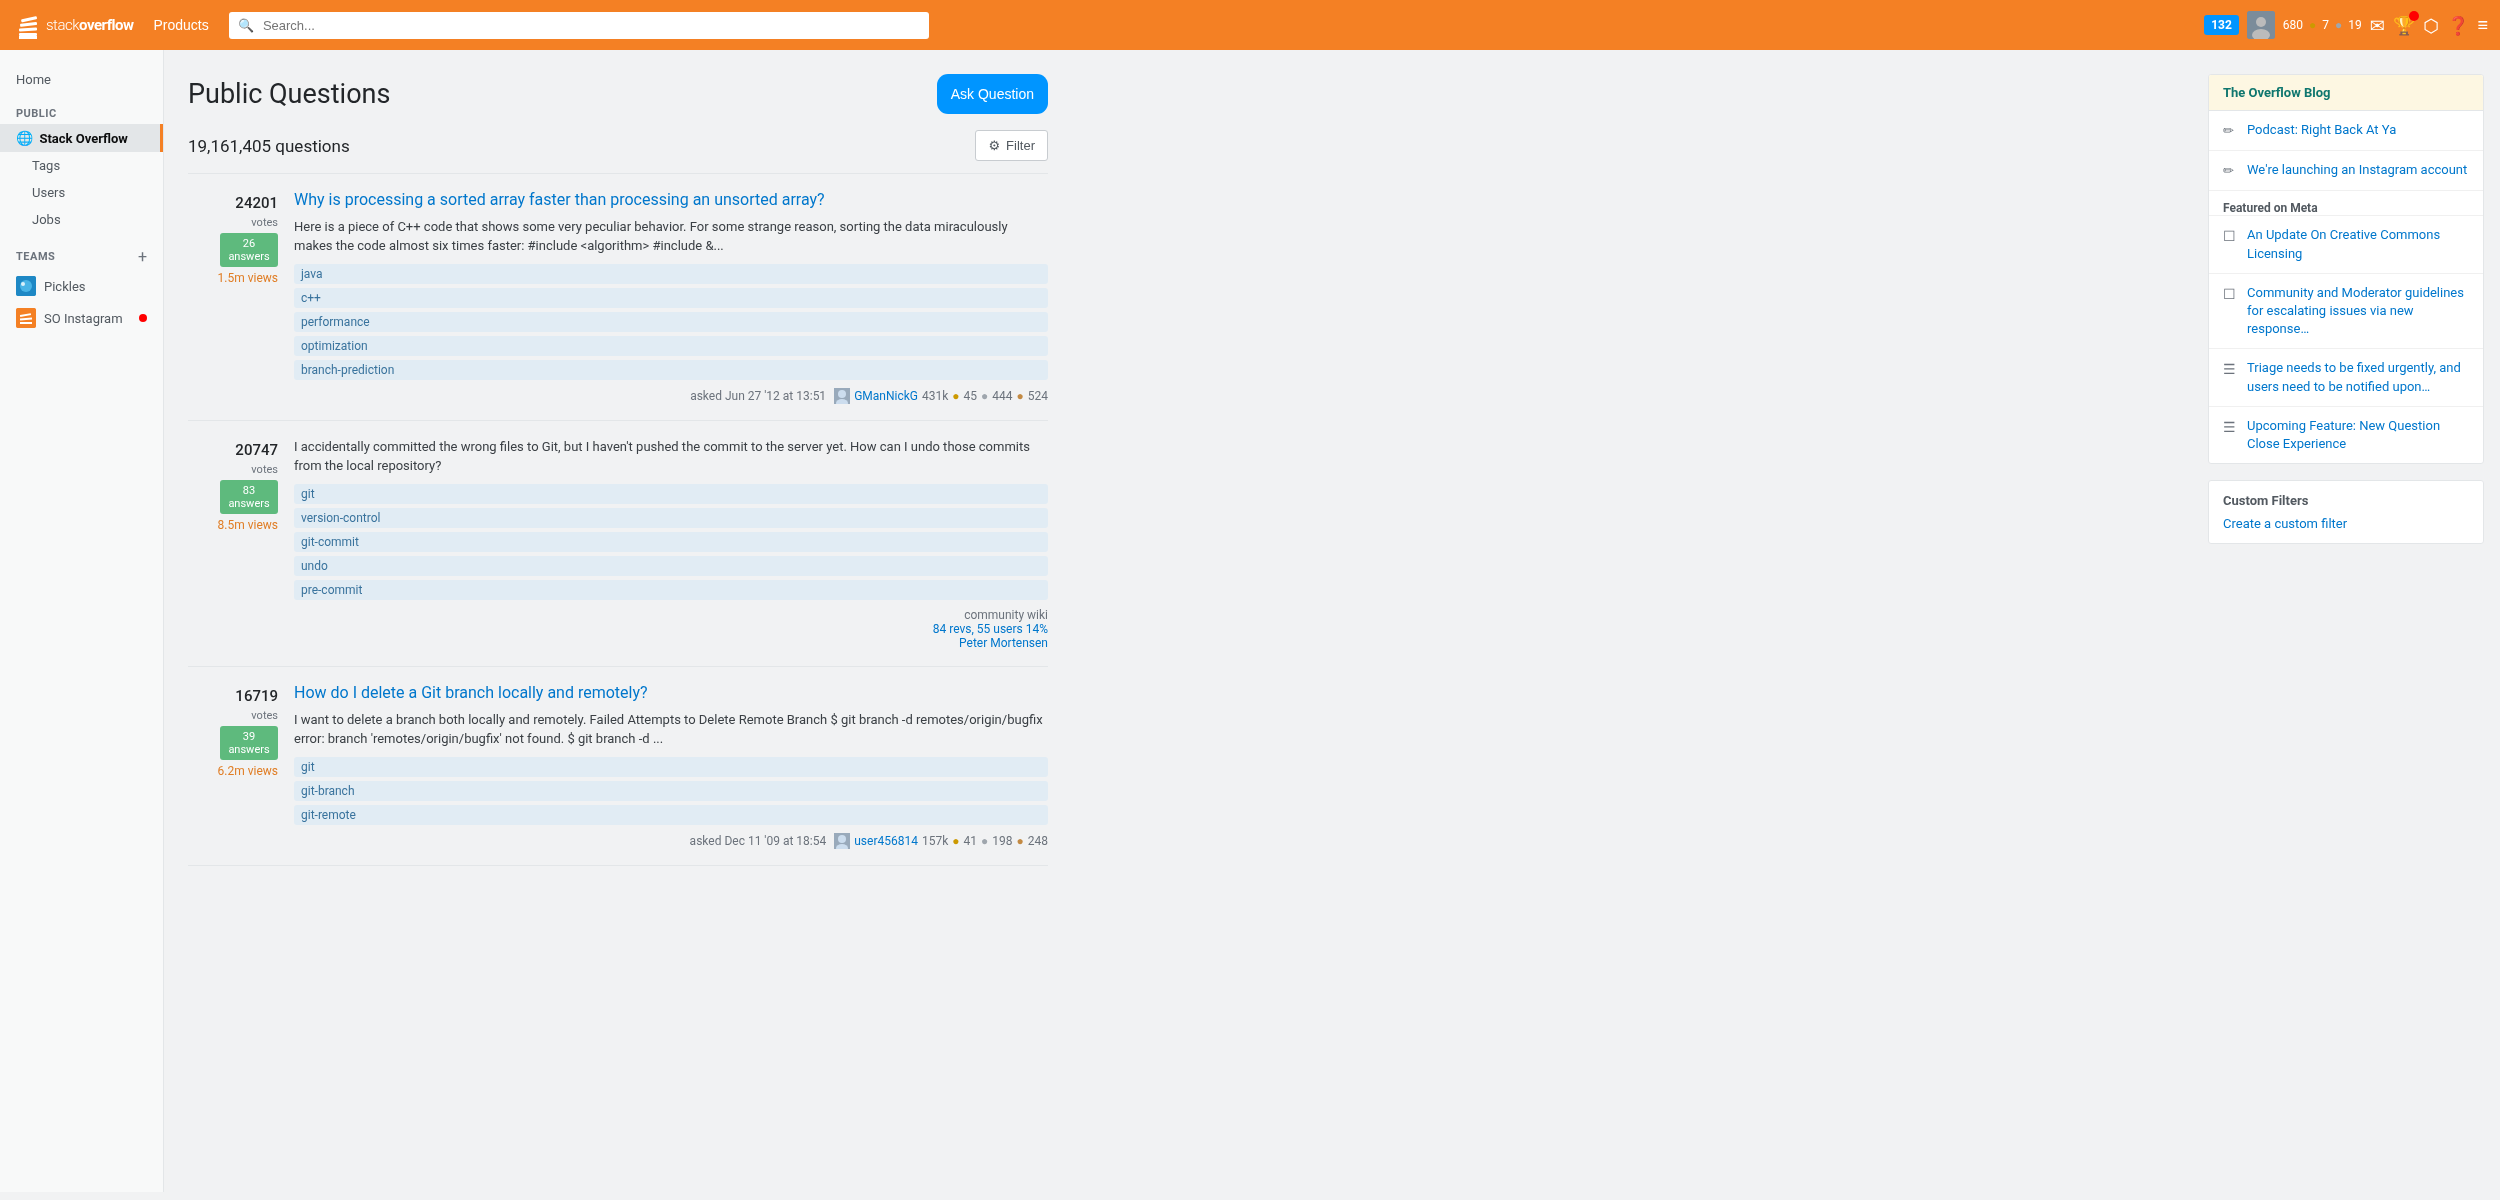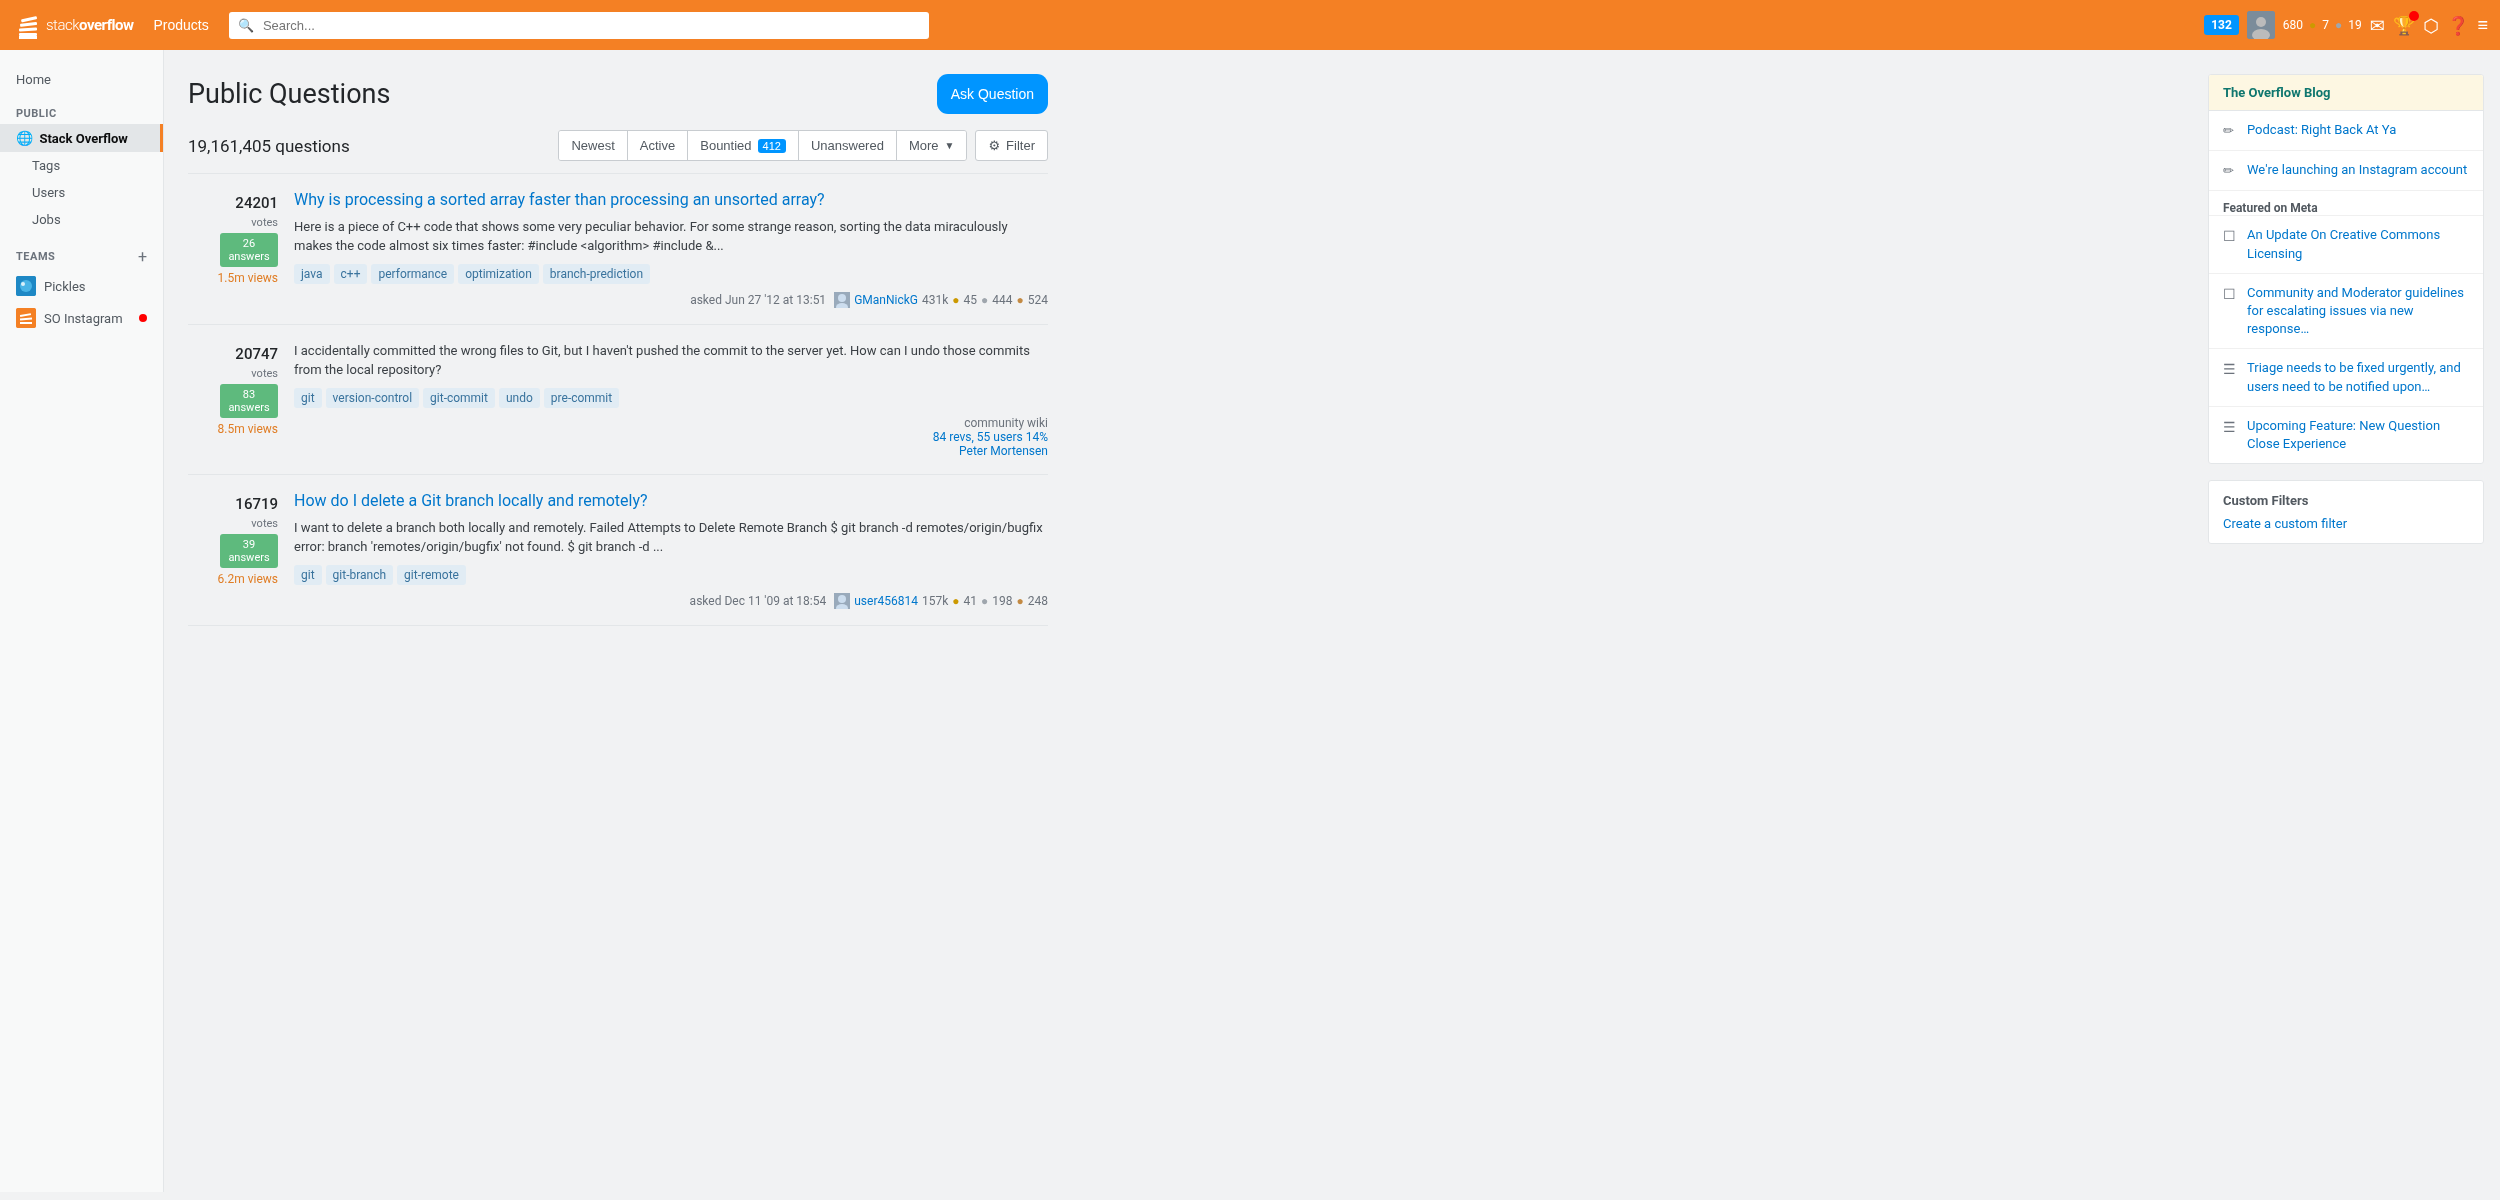--- a/index.html
+++ b/index.html
@@ -237,20 +237,21 @@
     }
     .question-excerpt {
       font-size: 13px;
       color: #3b4045;
       line-height: 1.5;
       margin-bottom: 8px;
     }
     .question-tags {
       display: flex; flex-wrap: wrap; gap: 4px;
       margin-bottom: 8px;
+      flex-direction: column;
     }
     .tag {
       background: #e1ecf4;
       color: #39739d;
       border-radius: 3px;
       padding: 3px 7px;
       font-size: 12px;
       text-decoration: none;
       cursor: pointer;
     }
@@ -428,33 +429,20 @@
 
   <main class="main-content">
     <div class="page-header">
       <h1 class="page-title">Public Questions</h1>
       <button class="ask-btn">Ask Question</button>
     </div>
 
     <div class="questions-meta">
       <span class="questions-count">19,161,405 questions</span>
       <div style="display:flex; gap:8px; align-items:center;">
-        <div class="filter-tabs">
-          <button class="filter-tab">Newest</button>
-          <button class="filter-tab">Active</button>
-          <button class="filter-tab">
-            <span>Bountied</span>
-            <span class="count-badge">412</span>
-          </button>
-          <button class="filter-tab">Unanswered</button>
-          <button class="filter-tab">
-            <span>More</span>
-            <span class="chevron">▼</span>
-          </button>
-        </div>
         <button class="filter-btn">
           <span>⚙</span>
           <span>Filter</span>
         </button>
       </div>
     </div>
 
     <div class="questions-list">
 
       <div class="question-item">

